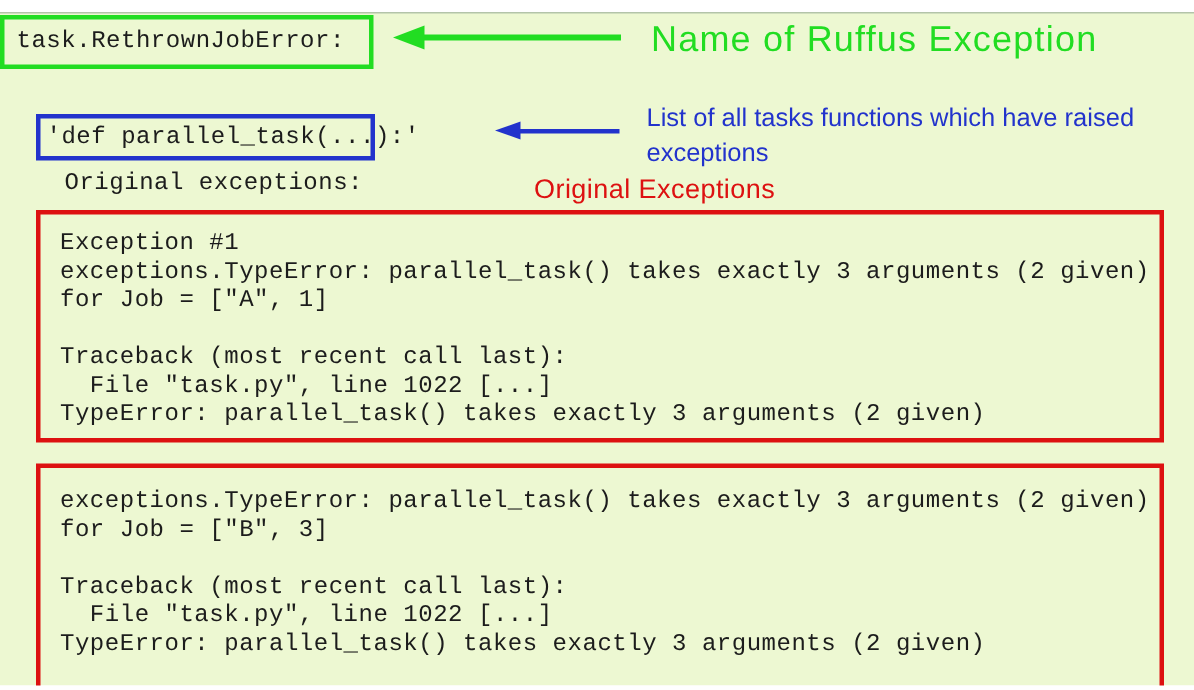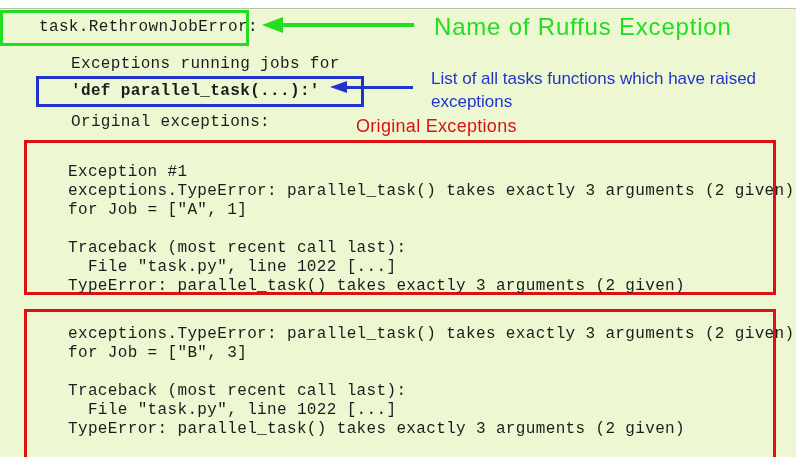--- a/index.html
+++ b/index.html
@@ -25,45 +25,43 @@
     left: 0; right: 0; bottom: 0; height: 3px;
     background: #ffffff;
     z-index: 30;
   }
   .mono {
     font-family: "Liberation Mono", "DejaVu Sans Mono", monospace;
     font-size: 16px;
     letter-spacing: 0.35px;
     color: var(--code_text, #1c1c1c);
     white-space: pre;
-    margin-left: 28px;
   }
   .abs { position: absolute; }
 
   
   .green-box {
     position: absolute;
     left: 0px; top: 10px;
     width: 249px; height: 36px;
     border: 3px solid var(--green, #22dd22);
     box-sizing: border-box;
     background: var(--background, #edf8d2);
     z-index: 5;
   }
   .green-box .mono { position: absolute; left: 8px; top: 5px; }
 
   
   .blue-box {
     position: absolute;
-    left: 36px; top: 76px;
-    width: 328px; height: 31px;
+    left: 24px; top: 76px;
+    width: 226px; height: 31px;
     border: 3px solid var(--blue, #2233cc);
     box-sizing: border-box;
     z-index: 5;
-    font-weight: bold;
   }
   .blue-box .mono { position: absolute; left: 4px; top: 3px; }
 
   
   .green-label {
     left: 434px; top: 13px;
     font-size: 24px; letter-spacing: 0.8px;
     color: var(--green, #22dd22);
     z-index: 6;
   }
@@ -114,41 +112,40 @@
   .original-line { left: 43px; top: 113px; }
 
   
   .red-box {
     position: absolute;
     left: 24px; width: 752px;
     border: 3px solid var(--red, #dd1111);
     box-sizing: border-box;
     z-index: 4;
   }
-  .red-box-1 { top: 140px; height: 155px; padding: 20px 0 0 13px; }
+  .red-box-1 { top: 140px; height: 155px; padding: 10px 0 0 13px; }
   .red-box-2 { top: 309px; height: 162px; padding: 13px 0 0 13px; }
   .code-line { min-height: 19px; line-height: 19px; }
 </style>
 </head>
 <body>
 
 <div class="stage">
 
   <div class="page-bg"></div>
 
   <div class="green-box">
     <span class="mono">task.RethrownJobError:</span>
   </div>
   <div class="arrow green-arrow">
     <span class="head"></span>
     <span class="shaft"></span>
   </div>
   <div class="abs green-label">Name of Ruffus Exception</div>
 
-  <div class="abs mono jobs-line">Exceptions running jobs for</div>
   <div class="blue-box">
     <span class="mono">'def parallel_task(...):'</span>
   </div>
   <div class="arrow blue-arrow">
     <span class="head"></span>
     <span class="shaft"></span>
   </div>
   <div class="abs blue-label">List of all tasks functions which have raised exceptions</div>
 
   <div class="abs red-label">Original Exceptions</div>

